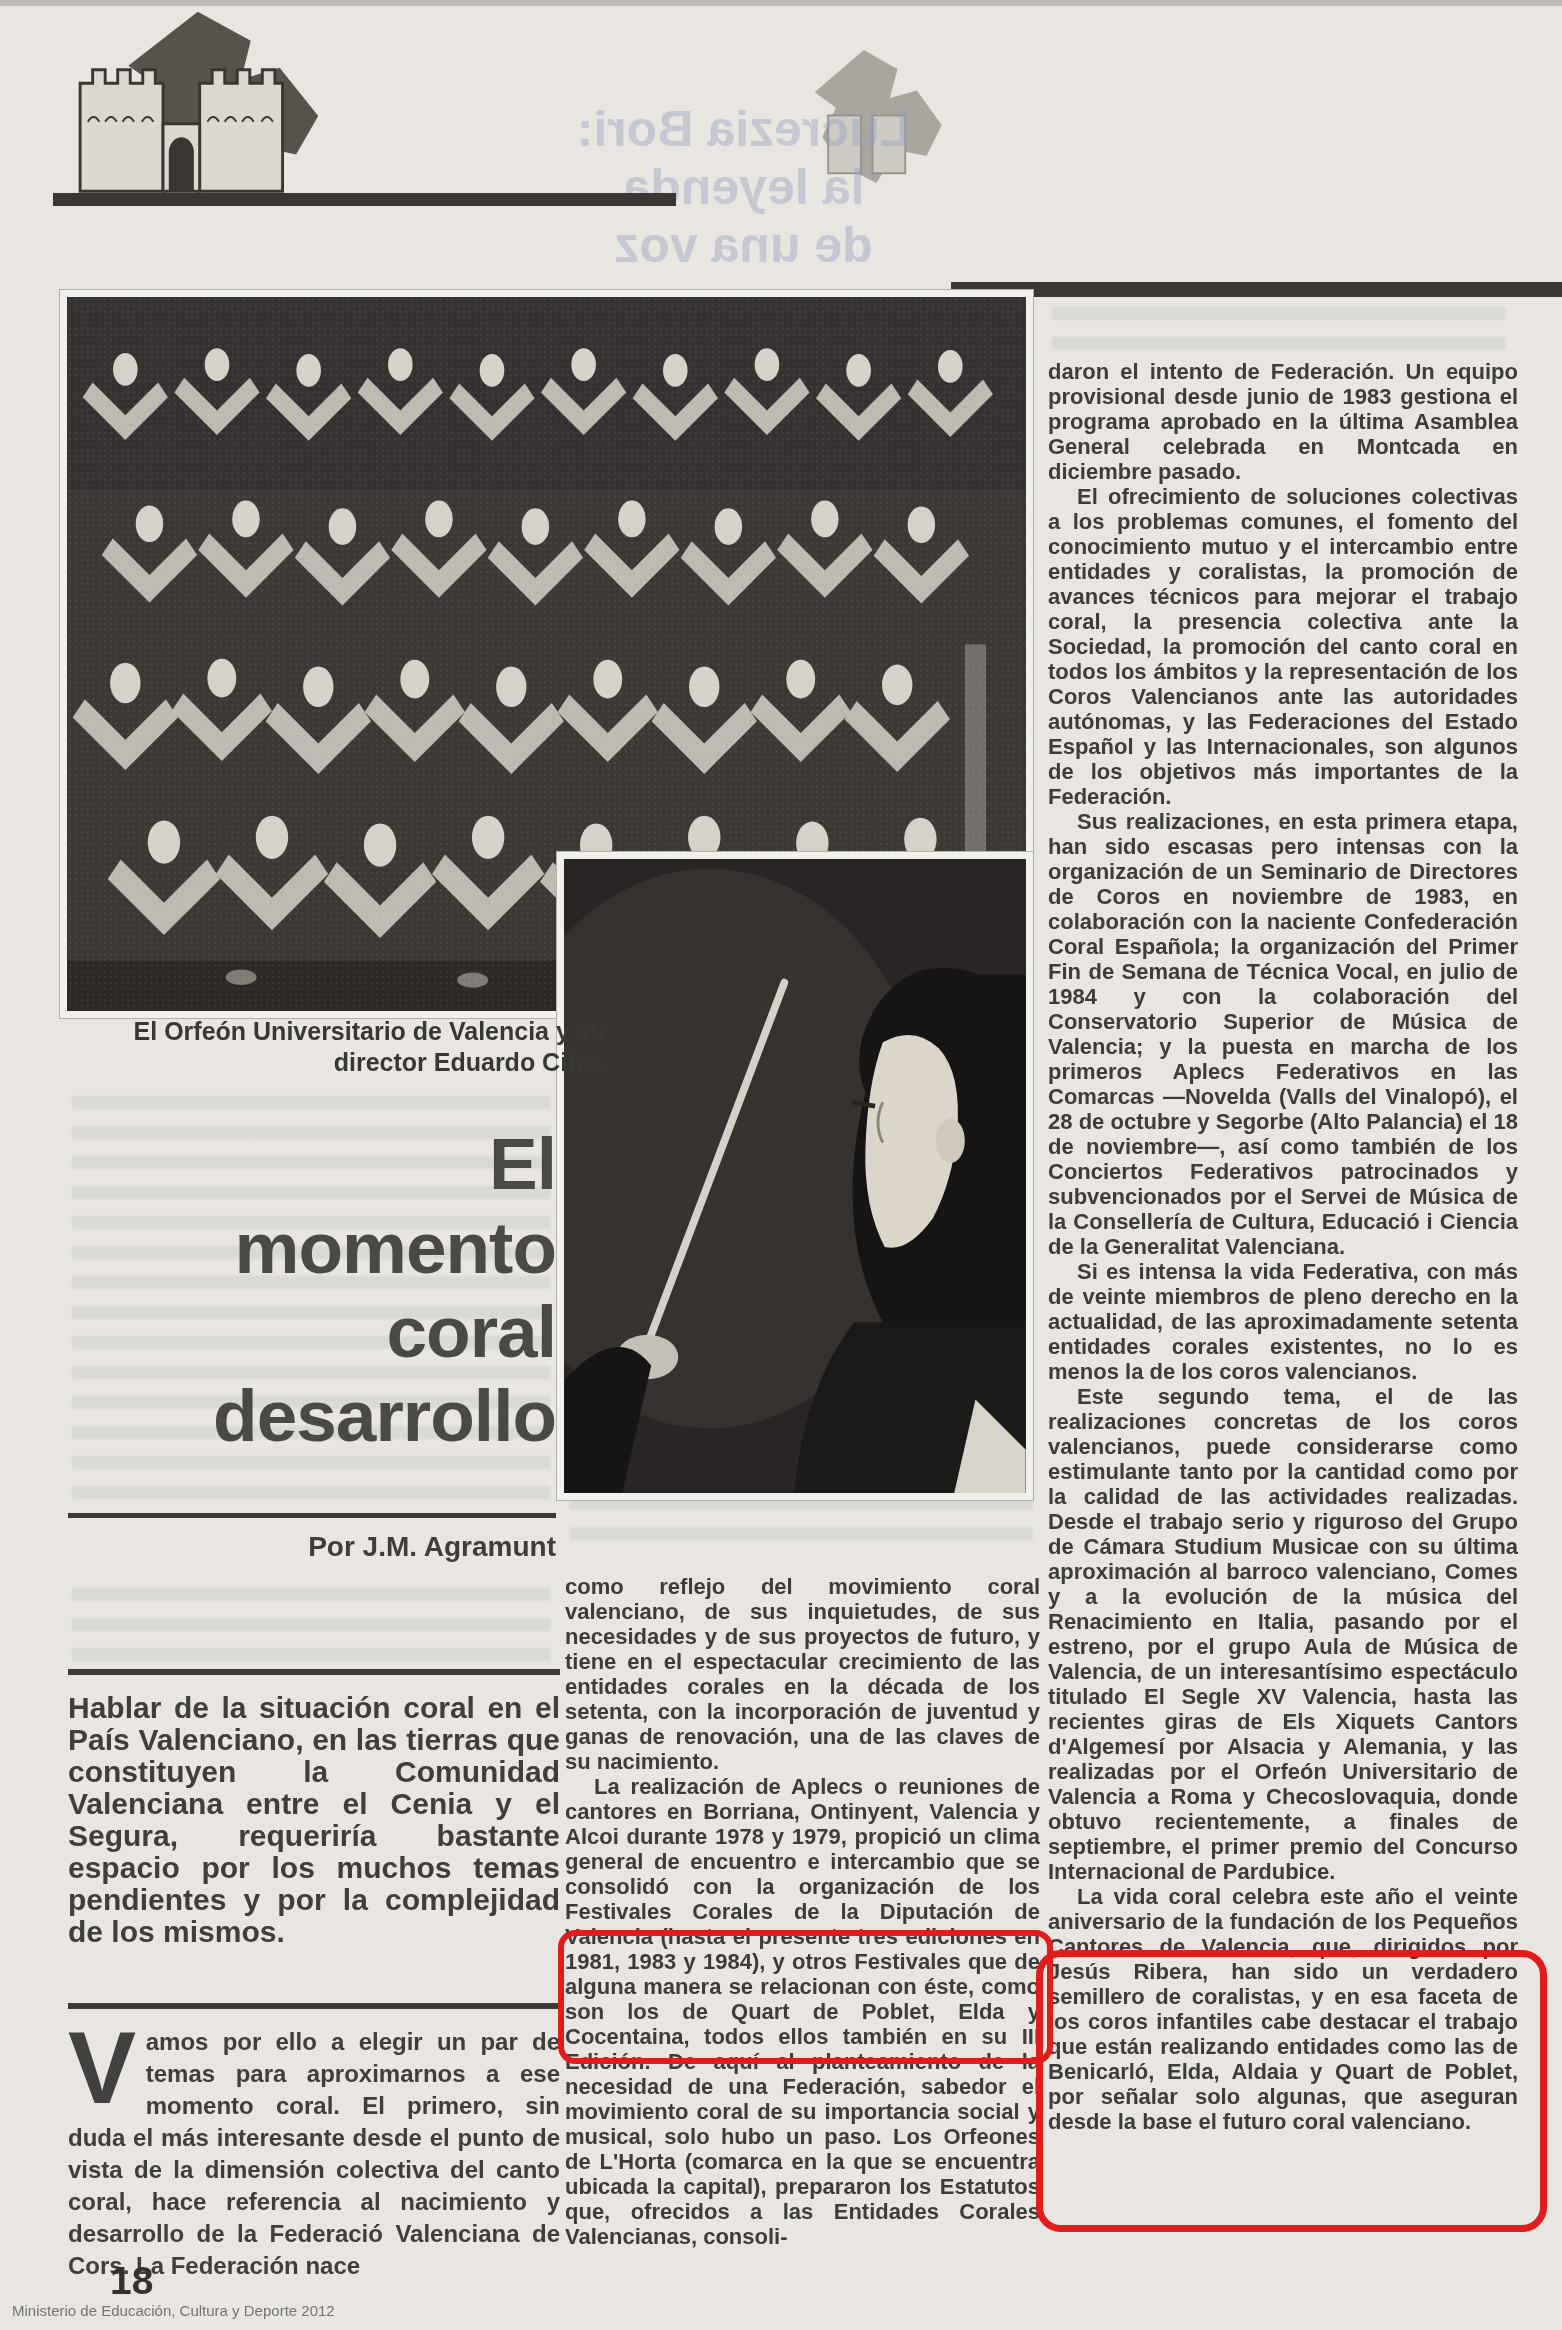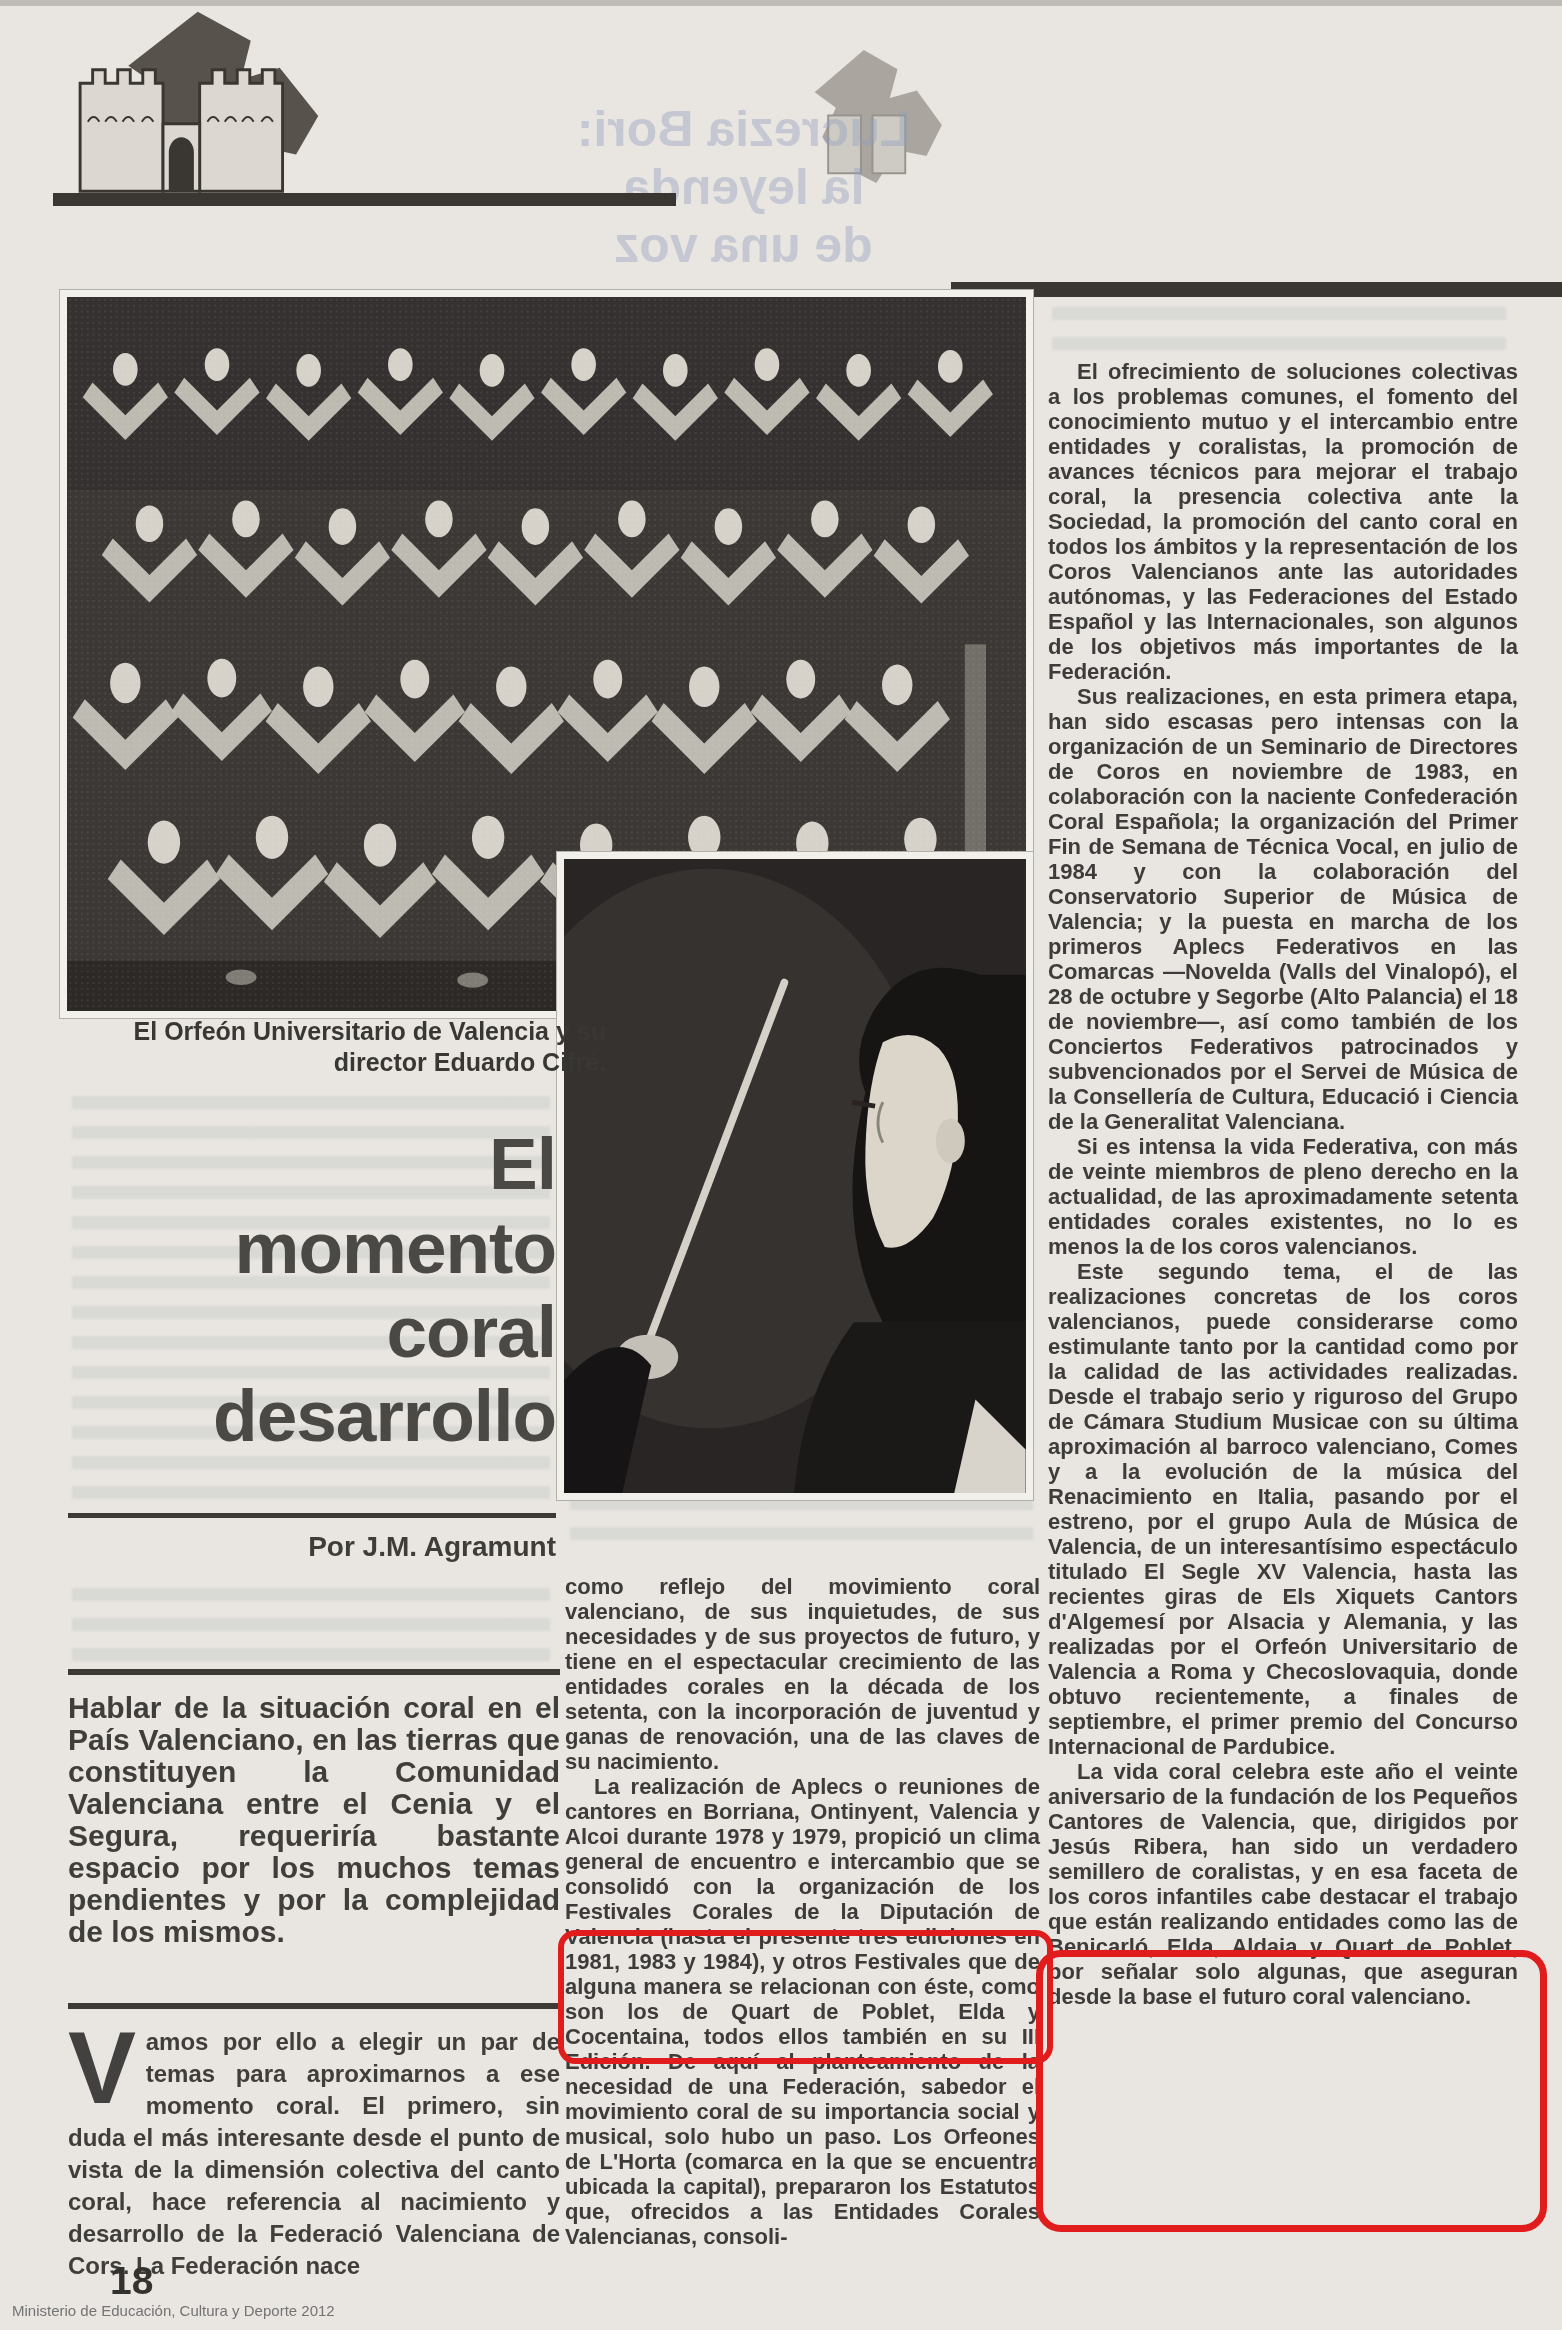--- a/index.html
+++ b/index.html
@@ -214,20 +214,21 @@
   <div class="abs lead">
     <span class="dropcap">V</span><span>amos por ello a elegir un par de temas para aproximarnos a ese momento coral. El primero, sin duda el más interesante desde el punto de vista de la dimensión colectiva del canto coral, hace referencia al nacimiento y desarrollo de la Federació Valenciana de Cors. La Federación nace</span>
   </div>
 
   <div class="abs col col-middle">
       <p><span>como reflejo del movimiento coral valenciano, de sus inquietudes, de sus necesidades y de sus proyectos de futuro, y tiene en el espectacular crecimiento de las entidades corales en la década de los setenta, con la incorporación de juventud y ganas de renovación, una de las claves de su nacimiento.</span></p>
       <p class="ind"><span>La realización de Aplecs o reuniones de cantores en Borriana, Ontinyent, Valencia y Alcoi durante 1978 y 1979, propició un clima general de encuentro e intercambio que se consolidó con la organización de los Festivales Corales de la Diputación de Valencia (hasta el presente tres ediciones en 1981, 1983 y 1984), y otros Festivales que de alguna manera se relacionan con éste, como son los de Quart de Poblet, Elda y Cocentaina, todos ellos también en su III Edición. De aquí al planteamiento de la necesidad de una Federación, sabedor el movimiento coral de su importancia social y musical, solo hubo un paso. Los Orfeones de L'Horta (comarca en la que se encuentra ubicada la capital), prepararon los Estatutos que, ofrecidos a las Entidades Corales Valencianas, consoli-</span></p>
     </div>
 
   <div class="abs col col-right">
+      <p><span>daron el intento de Federación. Un equipo provisional desde junio de 1983 gestiona el programa aprobado en la última Asamblea General celebrada en Montcada en diciembre pasado.</span></p>
       <p class="ind"><span>El ofrecimiento de soluciones colectivas a los problemas comunes, el fomento del conocimiento mutuo y el intercambio entre entidades y coralistas, la promoción de avances técnicos para mejorar el trabajo coral, la presencia colectiva ante la Sociedad, la promoción del canto coral en todos los ámbitos y la representación de los Coros Valencianos ante las autoridades autónomas, y las Federaciones del Estado Español y las Internacionales, son algunos de los objetivos más importantes de la Federación.</span></p>
       <p class="ind"><span>Sus realizaciones, en esta primera etapa, han sido escasas pero intensas con la organización de un Seminario de Directores de Coros en noviembre de 1983, en colaboración con la naciente Confederación Coral Española; la organización del Primer Fin de Semana de Técnica Vocal, en julio de 1984 y con la colaboración del Conservatorio Superior de Música de Valencia; y la puesta en marcha de los primeros Aplecs Federativos en las Comarcas —Novelda (Valls del Vinalopó), el 28 de octubre y Segorbe (Alto Palancia) el 18 de noviembre—, así como también de los Conciertos Federativos patrocinados y subvencionados por el Servei de Música de la Consellería de Cultura, Educació i Ciencia de la Generalitat Valenciana.</span></p>
       <p class="ind"><span>Si es intensa la vida Federativa, con más de veinte miembros de pleno derecho en la actualidad, de las aproximadamente setenta entidades corales existentes, no lo es menos la de los coros valencianos.</span></p>
       <p class="ind"><span>Este segundo tema, el de las realizaciones concretas de los coros valencianos, puede considerarse como estimulante tanto por la cantidad como por la calidad de las actividades realizadas. Desde el trabajo serio y riguroso del Grupo de Cámara Studium Musicae con su última aproximación al barroco valenciano, Comes y a la evolución de la música del Renacimiento en Italia, pasando por el estreno, por el grupo Aula de Música de Valencia, de un interesantísimo espectáculo titulado </span><span class="bold">El Segle XV Valencia</span><span>, hasta las recientes giras de Els Xiquets Cantors d'Algemesí por Alsacia y Alemania, y las realizadas por el Orfeón Universitario de Valencia a Roma y Checoslovaquia, donde obtuvo recientemente, a finales de septiembre, el primer premio del Concurso Internacional de Pardubice.</span></p>
       <p class="ind"><span>La vida coral celebra este año el veinte aniversario de la fundación de los Pequeños Cantores de Valencia, que, dirigidos por Jesús Ribera, han sido un verdadero semillero de coralistas, y en esa faceta de los coros infantiles cabe destacar el trabajo que están realizando entidades como las de Benicarló, Elda, Aldaia y Quart de Poblet, por señalar solo algunas, que aseguran desde la base el futuro coral valenciano.</span></p>
     </div>
 
   <div class="abs redbox redbox1" style="border-color: rgb(224, 28, 28);"></div>
   <div class="abs redbox redbox2" style="border-color: rgb(224, 28, 28);"></div>
 

